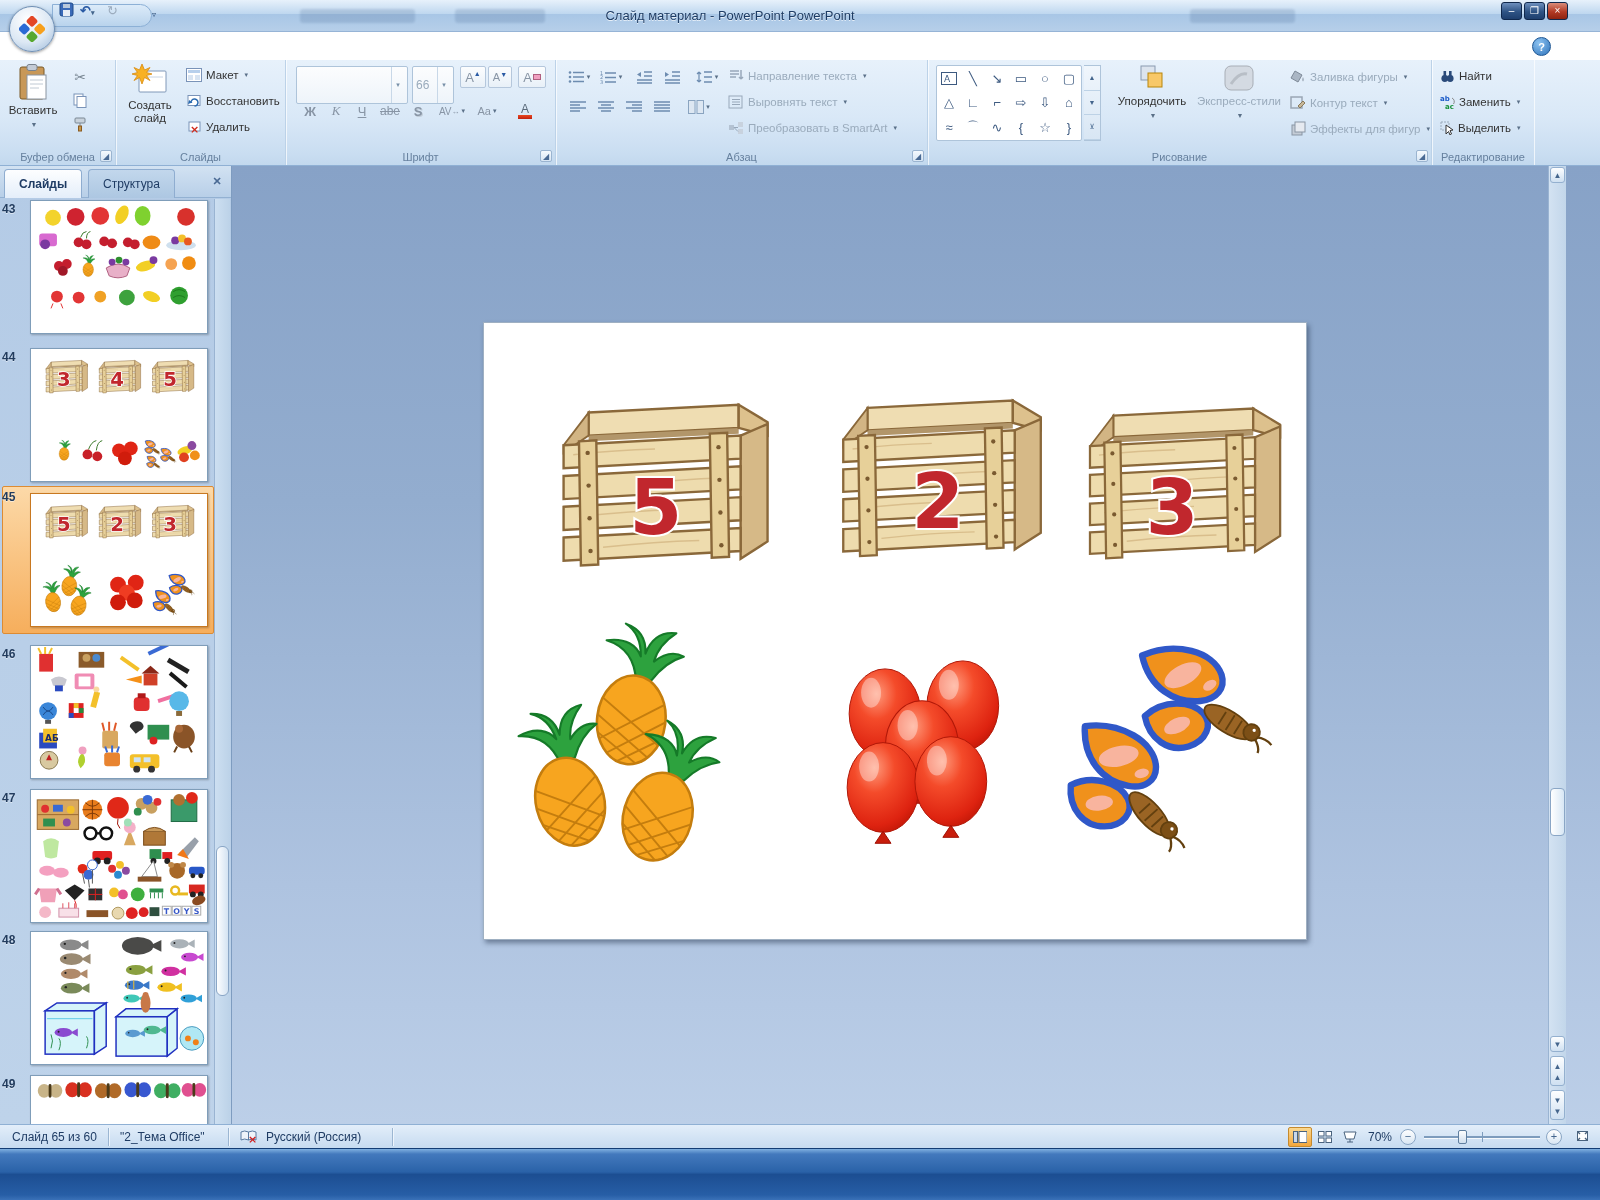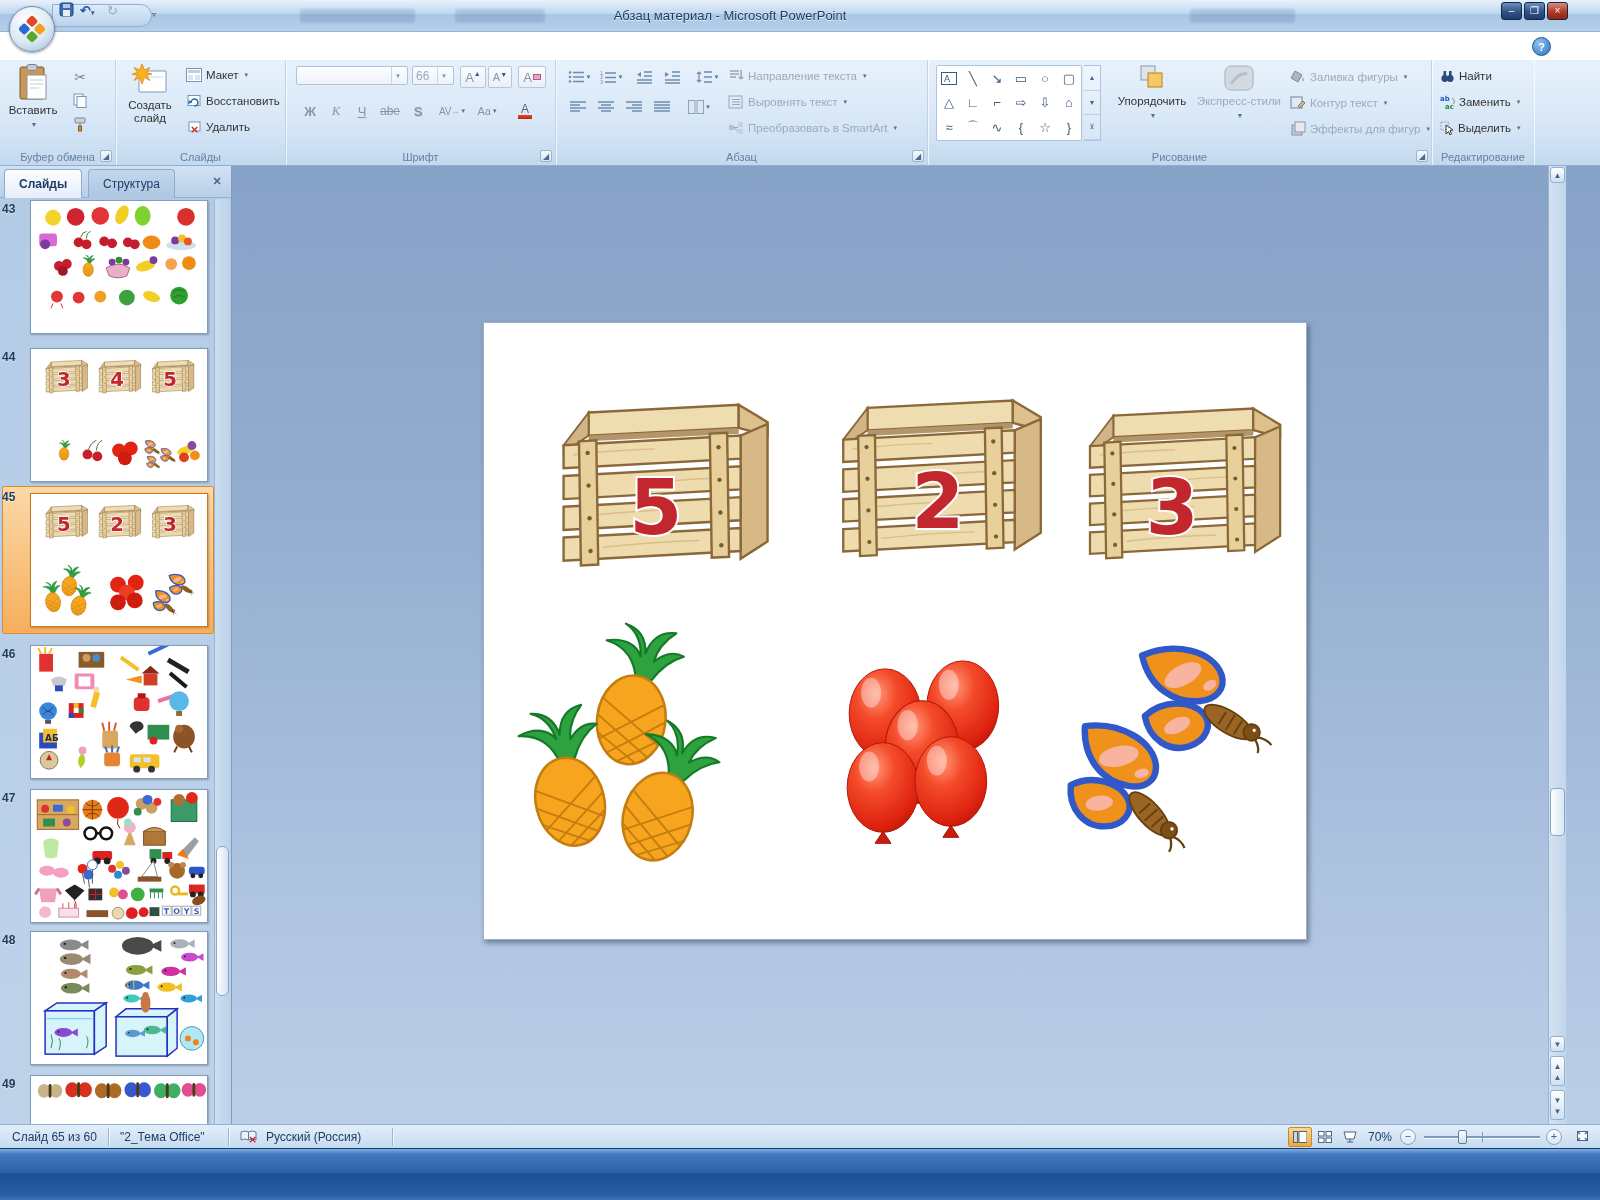--- a/index.html
+++ b/index.html
@@ -28,21 +28,21 @@
 #ribbon{position:absolute;left:0;top:60px;width:1600px;height:106px;background:linear-gradient(#e7f1fb,#d9e8f7 55%,#c9ddf1 90%,#c2d8ee);border-bottom:1px solid #8fb0d4}
 .grp{position:absolute;top:0;height:105px;border-right:1px solid #bcd2e8;box-shadow:1px 0 0 rgba(255,255,255,.7)}
 .glabel{position:absolute;bottom:2px;left:0;width:100%;text-align:center;font-size:11px;color:#66809e}
 .launch{position:absolute;bottom:3px;width:12px;height:12px;font-size:8px;line-height:11px;text-align:center;color:#4a6a94;border:1px solid #9ab4d0;border-radius:2px;background:linear-gradient(#f4f9fe,#d8e6f4)}
 .bigbtn{position:absolute;display:flex;flex-direction:column;align-items:center;justify-content:flex-start;border-radius:3px;font-size:11.5px;color:#333;text-align:center}
 .biglabel{margin-top:3px;line-height:13px}
 .sbtn{position:absolute;display:flex;align-items:center;justify-content:center;border-radius:2px}
 .rbtn{position:absolute;display:flex;align-items:center;gap:4px;font-size:11.5px;color:#333;white-space:nowrap}
 .dd{font-size:7px;color:#5a7088;margin-left:2px}
 .dis{color:#9aabbc!important}
-.combo{position:absolute;height:19px;border:1px solid #aec4da;background:linear-gradient(#fcfdfe,#eef4fa);border-radius:2px;font-size:12px;color:#9aabbc;display:flex;align-items:center;padding:0 3px}
+.combo{position:absolute;height:38px;border:1px solid #aec4da;background:linear-gradient(#fcfdfe,#eef4fa);border-radius:2px;font-size:12px;color:#9aabbc;display:flex;align-items:center;padding:0 3px}
 .combo .ca{margin-left:auto;width:13px;height:100%;border-left:1px solid #c8d8e8;display:flex;align-items:center;justify-content:center;font-size:7px;color:#7890a8}
 .fbtn{position:absolute;height:22px;display:flex;align-items:center;justify-content:center;border:1px solid transparent;border-radius:2px;font-size:13px;color:#8895a5}
 .galcell{width:24px;height:24px;display:flex;align-items:center;justify-content:center;font-size:13px;color:#3d5a80}
 #gallery{position:absolute;left:8px;top:5px;width:146px;height:76px;background:#fff;border:1px solid #aec4da;border-radius:2px;display:flex;flex-wrap:wrap;overflow:hidden}
 #galscroll{position:absolute;left:156px;top:5px;width:17px;height:76px;border:1px solid #aec4da;border-left:none;background:linear-gradient(#f0f6fc,#d8e6f4);display:flex;flex-direction:column}
 #galscroll div{flex:1;border-bottom:1px solid #bdd2e6;font-size:7px;color:#44658c;display:flex;align-items:center;justify-content:center}
 
 
 #workspace{position:absolute;left:0;top:166px;width:1600px;height:958px;background:linear-gradient(180deg,#87a2c7,#93adcf 35%,#aec3e0 75%,#bccfe8)}
 #sidebar{position:absolute;left:0;top:0;width:232px;height:958px;background:linear-gradient(180deg,#b4cbe6,#bed3ea);border-right:1px solid #7e9cc0;overflow:hidden}
@@ -174,21 +174,21 @@
     <div class="qbtn" style="left:59px">
       <svg width="15" height="16">
           <rect x="1" y="1" width="13" height="13" rx="2" fill="#3a6ab8" stroke="#1e4a8a"></rect>
           <rect x="4" y="8" width="7" height="6" fill="#e8eef6"></rect>
           <rect x="4" y="2" width="7" height="4" fill="#b8c8dc"></rect>
         </svg>
     </div>
     <div class="qbtn" style="left:80px;font-weight:bold">↶<span style="font-size:7px;color:#44658c">▾</span></div>
     <div class="qbtn" style="left:107px;color:#9cacbe">↻</div>
     <div class="qbtn" style="left:152px;top:6px;font-size:8px;color:#2a4a74">▿</div>
-    <div id="win-title">Абзац материал - Microsoft PowerPoint</div>
+    <div id="win-title">Слайд материал - PowerPoint PowerPoint</div>
     <div id="winbtns">
       <div class="winbtn">–</div>
       <div class="winbtn">❐</div>
       <div class="winbtn close">×</div>
     </div>
   </div>
 
   <div id="orb">
     <svg width="26" height="26" viewBox="0 0 26 26">
       <g transform="rotate(45 13 13)">

